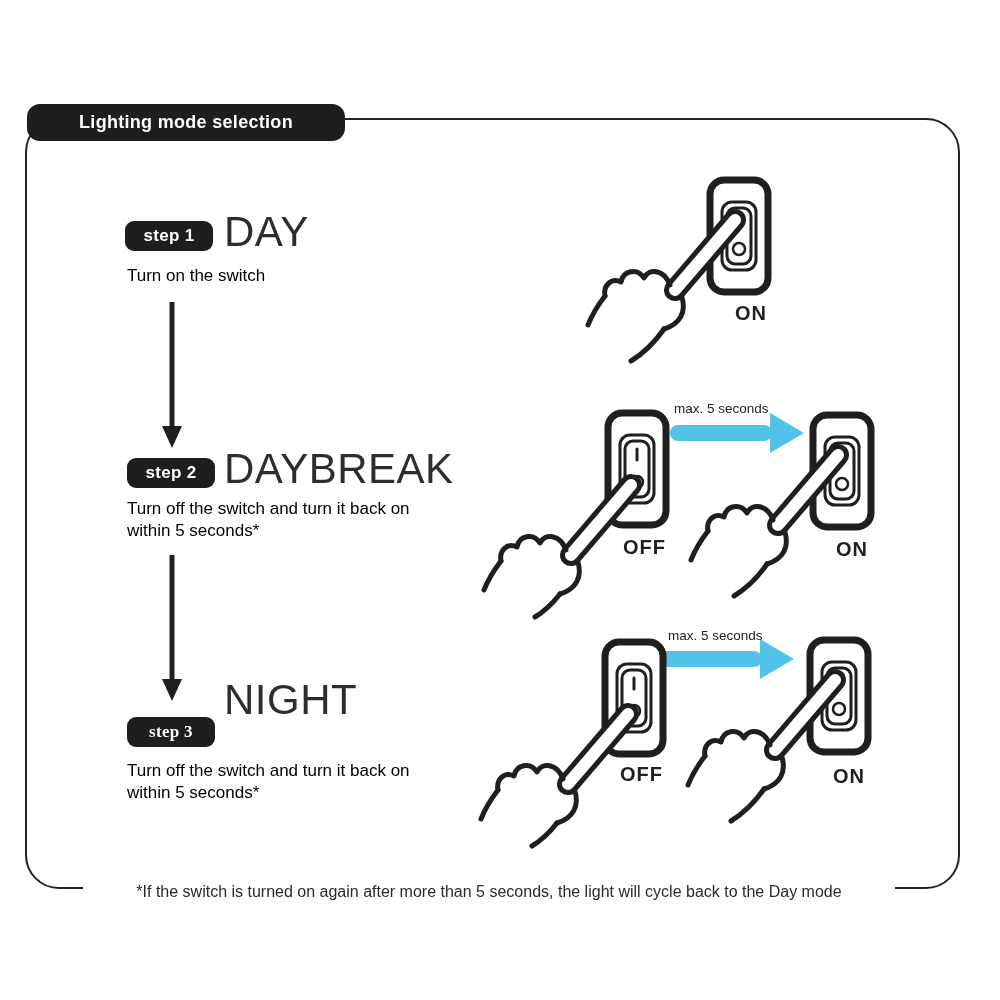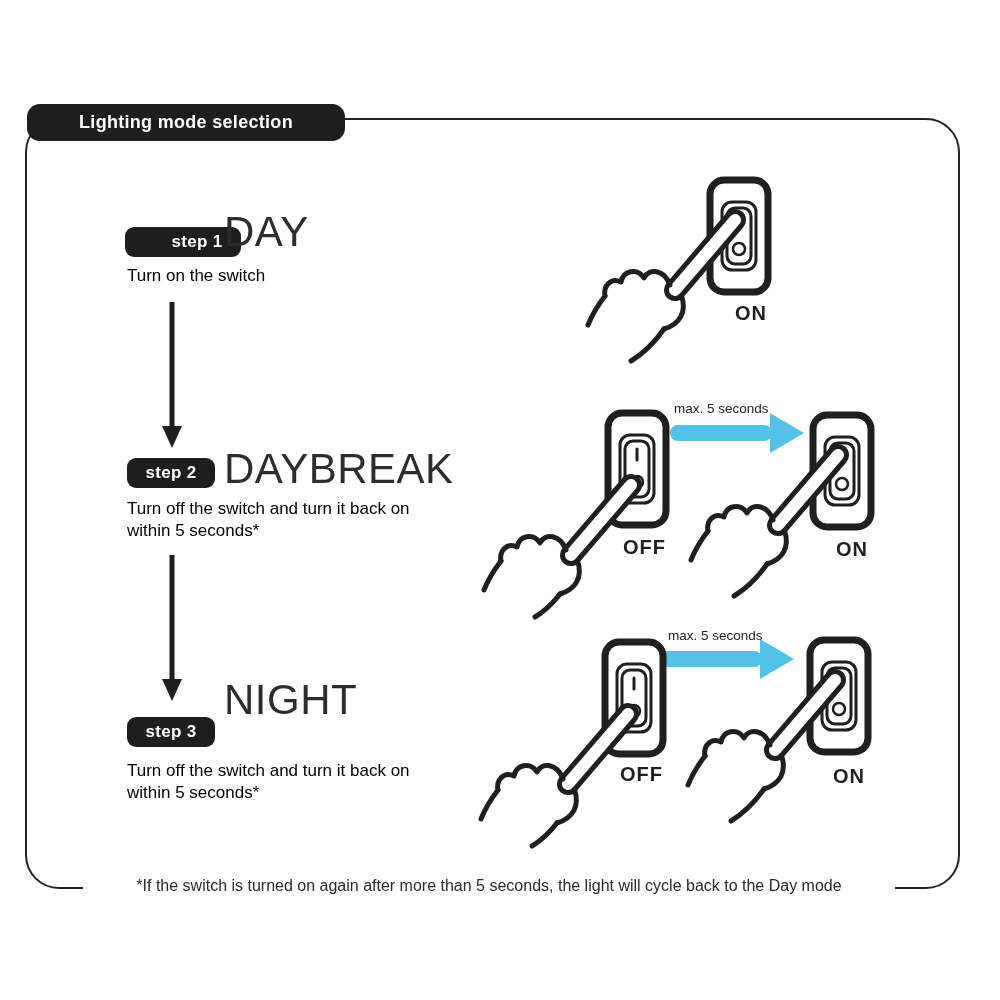--- a/index.html
+++ b/index.html
@@ -27,21 +27,21 @@
   }
   .desc{font-size:17px;color:#000000;line-height:22px;z-index:2;}
   .onoff{
     font-size:20px;font-weight:800;color:#1f1f1f;letter-spacing:1px;
     text-align:right;z-index:3;
   }
   .maxlbl{font-size:13.5px;font-weight:400;color:#222222;z-index:3;white-space:nowrap;}
   .illu{width:215px;height:215px;overflow:visible;z-index:2;}
   .footnote-bar{
     left:83px;top:871px;width:812px;height:30px;background:#ffffff;
-    display:flex;align-items:center;justify-content:center;z-index:4;
+    display:flex;align-items:flex-end;justify-content:center;z-index:4;
   }
   .footnote-bar span{font-size:16px;color:#2a2a2a;white-space:nowrap;}
   svg{display:block;}
 </style>
 </head>
 <body>
 
 <svg width="0" height="0" style="position:absolute" aria-hidden="true">
   <defs>
     <g id="sw-plate">
@@ -85,21 +85,21 @@
 </svg>
 
 <div class="canvas">
 
   <div class="abs frame"></div>
 
   <div class="abs title-box">
     <span>Lighting mode selection</span>
   </div>
 
-  <div class="abs badge" style="left:125px;top:227px;padding-left:28px;">
+  <div class="abs badge" style="left:125px;top:221px;">
     <span>step 1</span>
   </div>
   <div class="abs heading" style="left:224px;top:210px;">DAY</div>
   <div class="abs desc" style="left:127px;top:265px;">Turn on the switch</div>
 
   <svg class="abs illu" style="left:585px;top:172px;" viewBox="0 0 215 215">
     <use href="#sw-on"></use>
   </svg>
   <div class="abs onoff" style="left:711px;top:302px;width:56px;">ON</div>
 
@@ -128,21 +128,21 @@
 
   <svg class="abs illu" style="left:688px;top:407px;" viewBox="0 0 215 215">
     <use href="#sw-on"></use>
   </svg>
   <div class="abs onoff" style="left:806px;top:538px;width:62px;">ON</div>
 
   <svg class="abs" style="left:160px;top:553px;" width="24" height="152" viewBox="0 0 24 152">
     <use href="#flow-arrow"></use>
   </svg>
 
-  <div class="abs badge" style="left:127px;top:717px;">
+  <div class="abs badge" style="left:127px;top:717px;font-family:Liberation Serif, serif;">
     <span>step 3</span>
   </div>
   <div class="abs heading" style="left:224px;top:678px;text-align:center;">NIGHT</div>
   <div class="abs desc" style="left:127px;top:760px;">
     <div>Turn off the switch and turn it back on</div>
     <div>within 5 seconds*</div>
   </div>
 
   <svg class="abs illu" style="left:480px;top:634px;" viewBox="0 0 215 215">
     <use href="#sw-off"></use>

